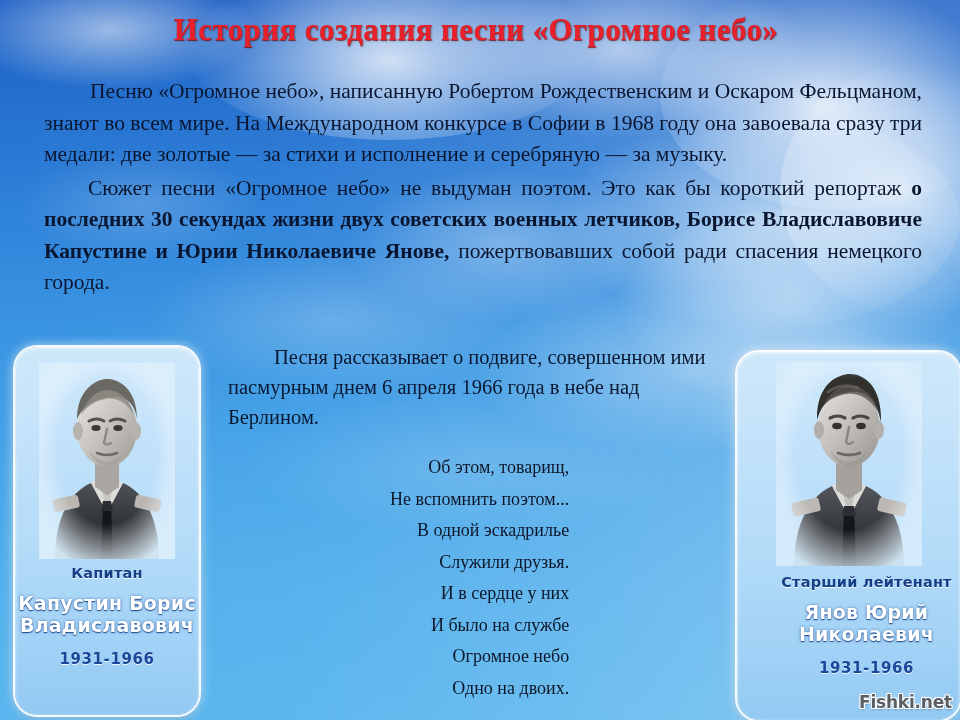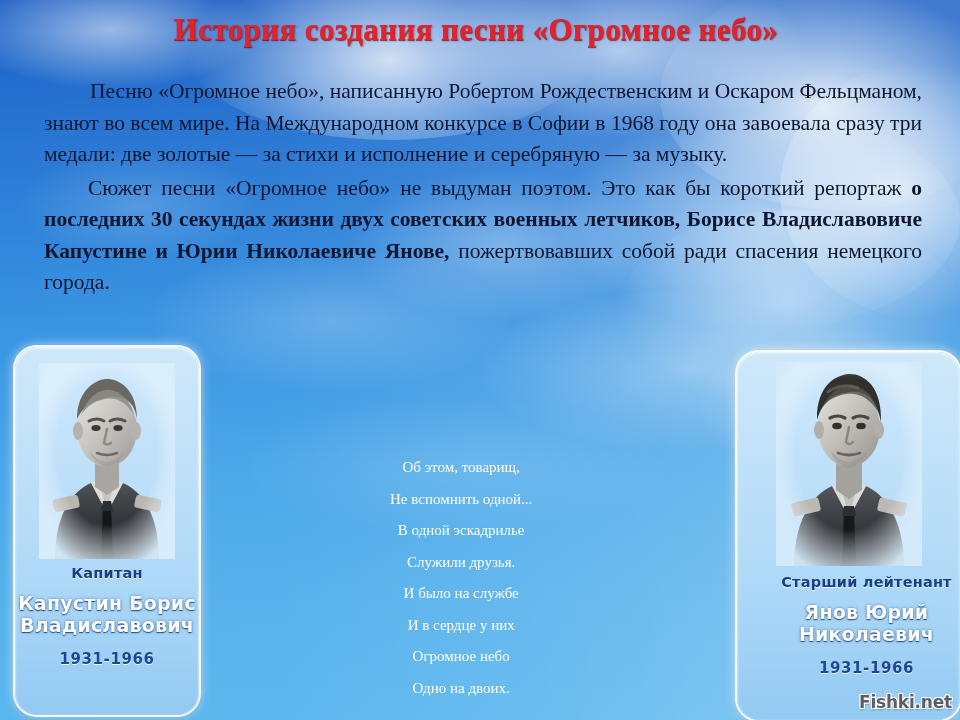--- a/index.html
+++ b/index.html
@@ -92,24 +92,24 @@
     color: #0b1832;
     text-align: left;
   }
   #mid-note p { margin: 0; text-indent: 46px; }
 
   
   #poem {
     position: absolute;
     top: 452px;
     left: 390px;
-    font-size: 15px;
+    font-size: 18px;
     line-height: 31.5px;
-    color: #ffffff;
-    text-align: center;
+    color: #0f172a;
+    text-align: right;
   }
   #poem .vline { white-space: nowrap; }
 
   
   .card {
     position: absolute;
     border-radius: 22px;
     background:
       linear-gradient(to bottom,
         #cfe8fa 0%,
@@ -227,28 +227,31 @@
   </div>
   <div class="sky-haze"></div>
 
   <div id="title">История создания песни «Огромное небо»</div>
 
   <div id="prose">
     <p class="p1">Песню «Огромное небо», написанную Робертом Рождественским и Оскаром Фельцманом, знают во всем мире. На Международном конкурсе в Софии в 1968 году она завоевала сразу три медали: две золотые — за стихи и исполнение и серебряную — за музыку.</p>
     <p class="p2"><span>Сюжет песни «Огромное небо» не выдуман поэтом. Это как бы короткий репортаж </span><b>о последних 30 секундах жизни двух советских военных летчиков, Борисе Владиславовиче Капустине и Юрии Николаевиче Янове,</b><span> пожертвовавших собой ради спасения немецкого города.</span></p>
   </div>
 
+  <div id="mid-note">
+    <p>Песня рассказывает о подвиге, совершенном ими пасмурным днем 6 апреля 1966 года в небе над Берлином.</p>
+  </div>
 
   <div id="poem">
     <div class="vline">Об этом, товарищ,</div>
-    <div class="vline">Не вспомнить одной...</div>
+    <div class="vline">Не вспомнить поэтом...</div>
     <div class="vline">В одной эскадрилье</div>
     <div class="vline">Служили друзья.</div>
+    <div class="vline">И в сердце у них</div>
     <div class="vline">И было на службе</div>
-    <div class="vline">И в сердце у них</div>
     <div class="vline">Огромное небо</div>
     <div class="vline">Одно на двоих.</div>
   </div>
 
   <div class="card" id="card-left">
     <div class="portrait-wrap">
       <svg class="portrait" width="136" height="196" viewBox="0 0 136 196">
         <defs>
           <linearGradient id="uni1" x1="0" y1="0" x2="0" y2="1">
             <stop offset="0%" stop-color="#4e5156"></stop>

